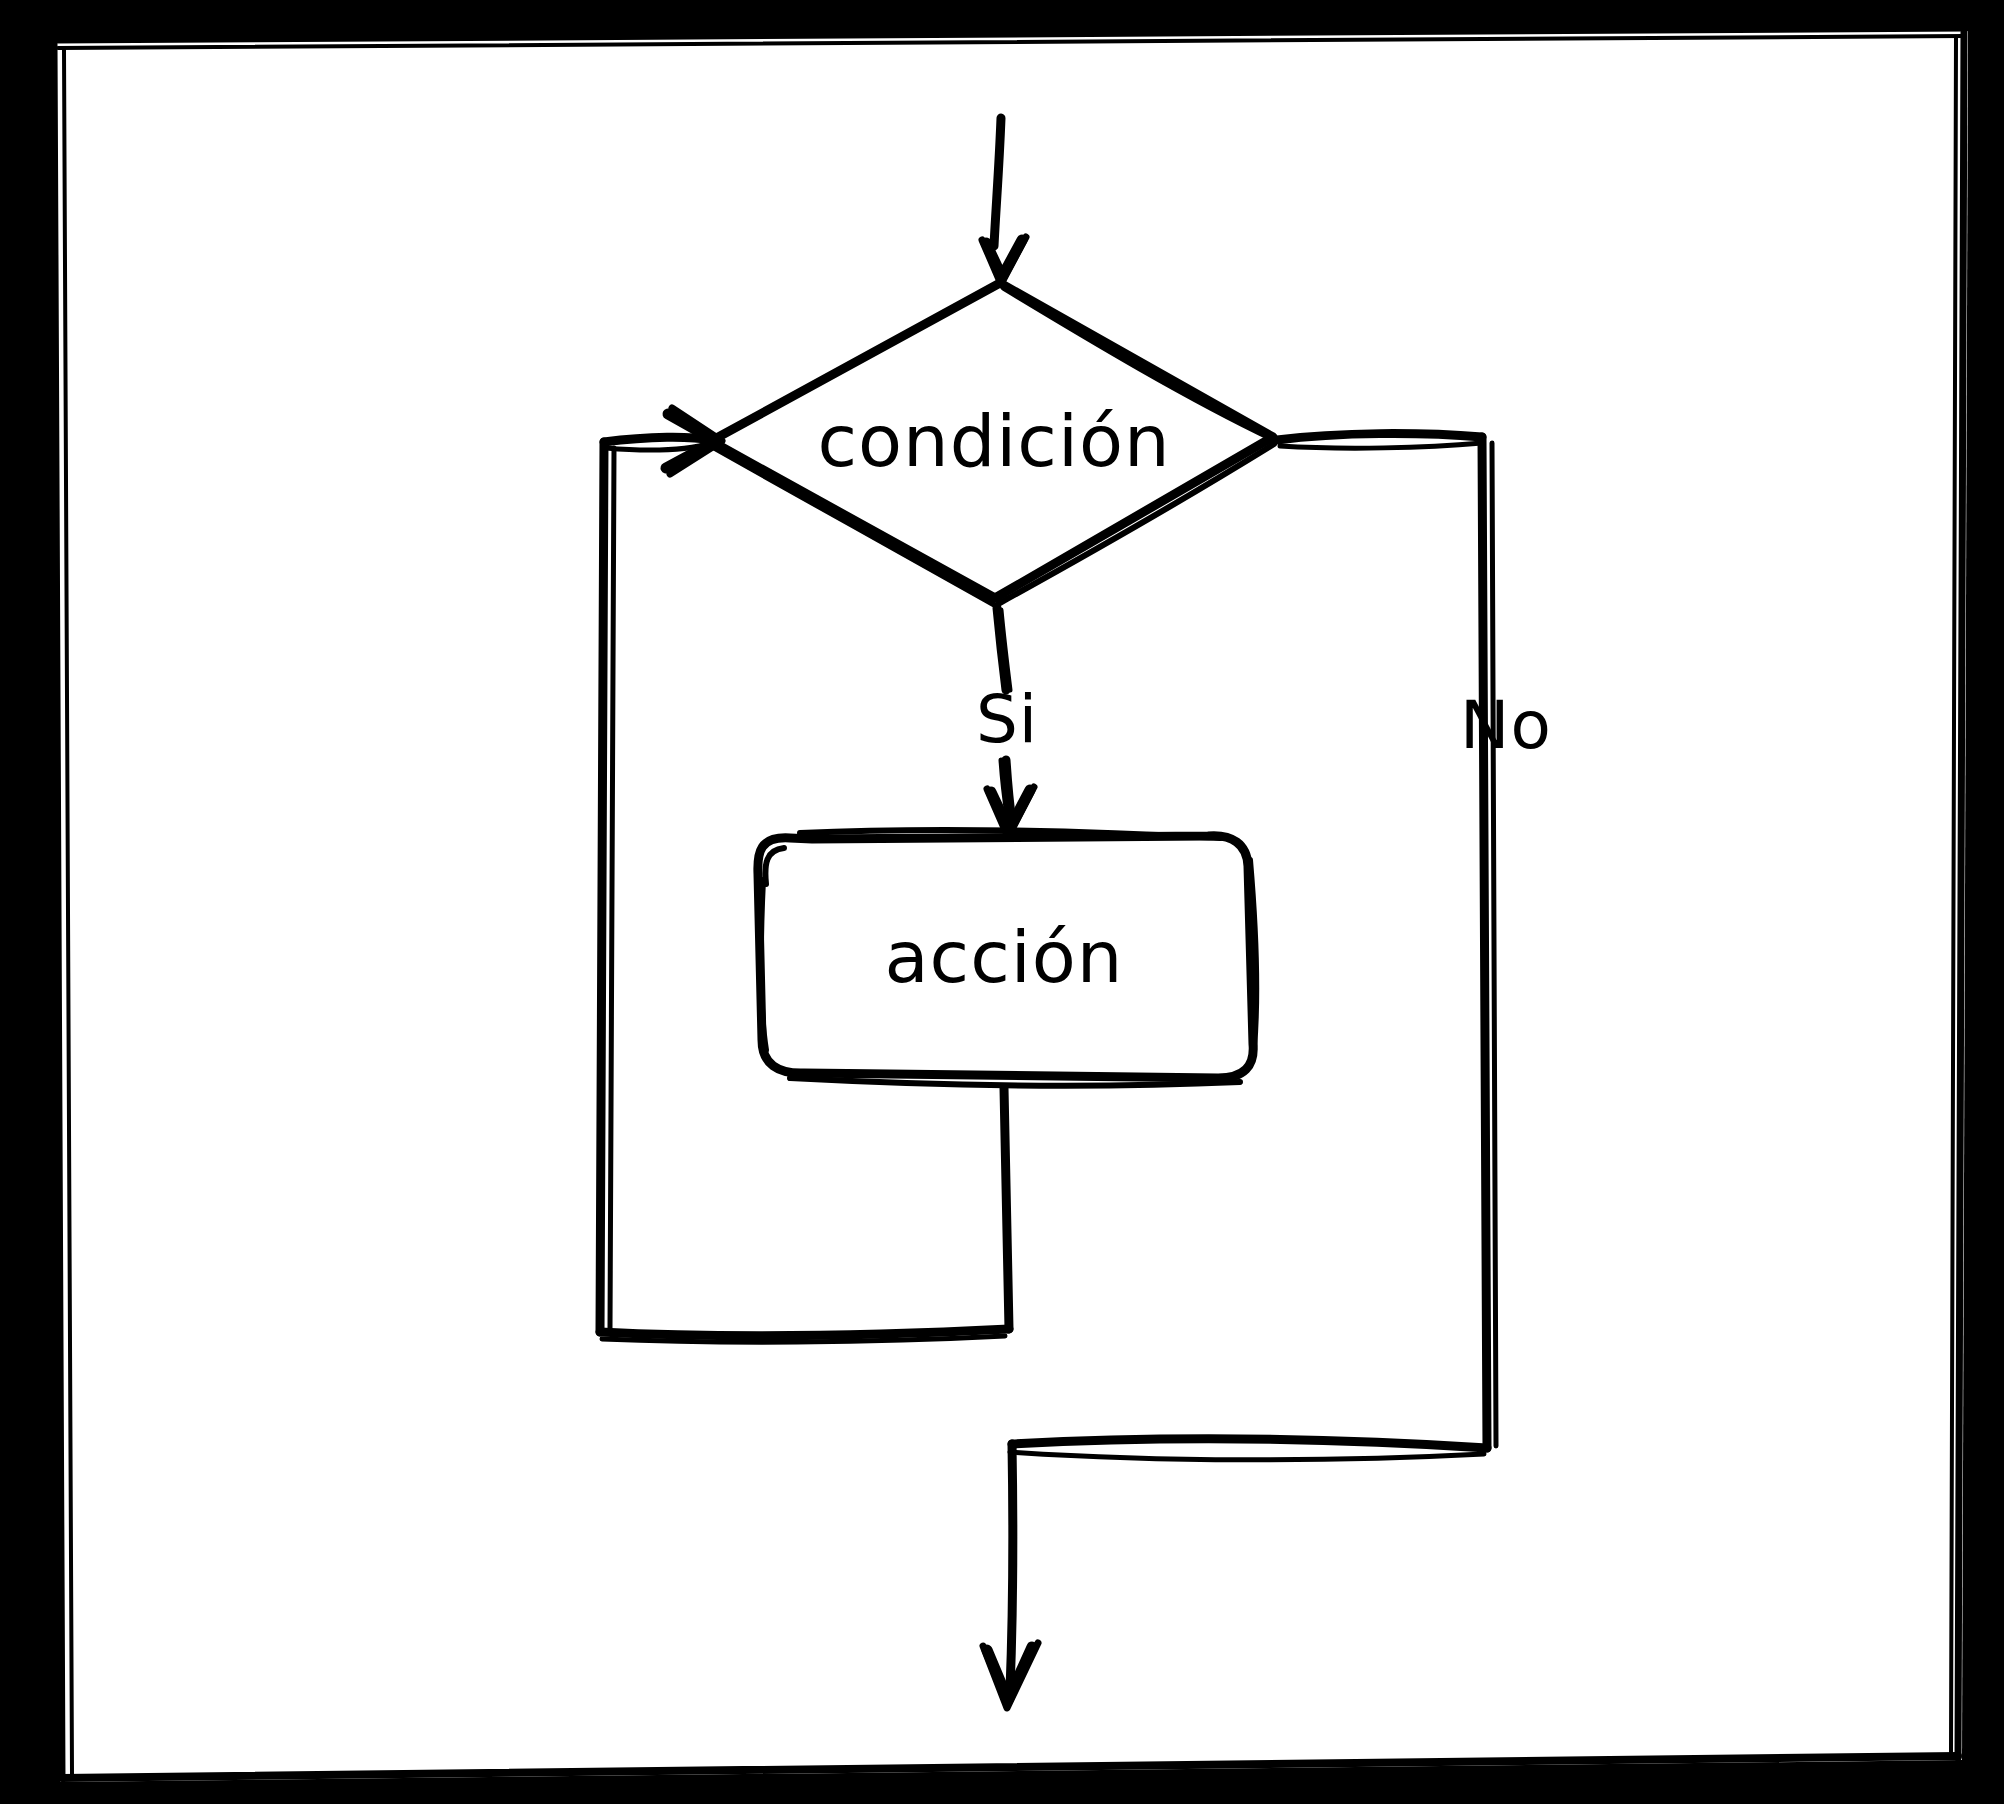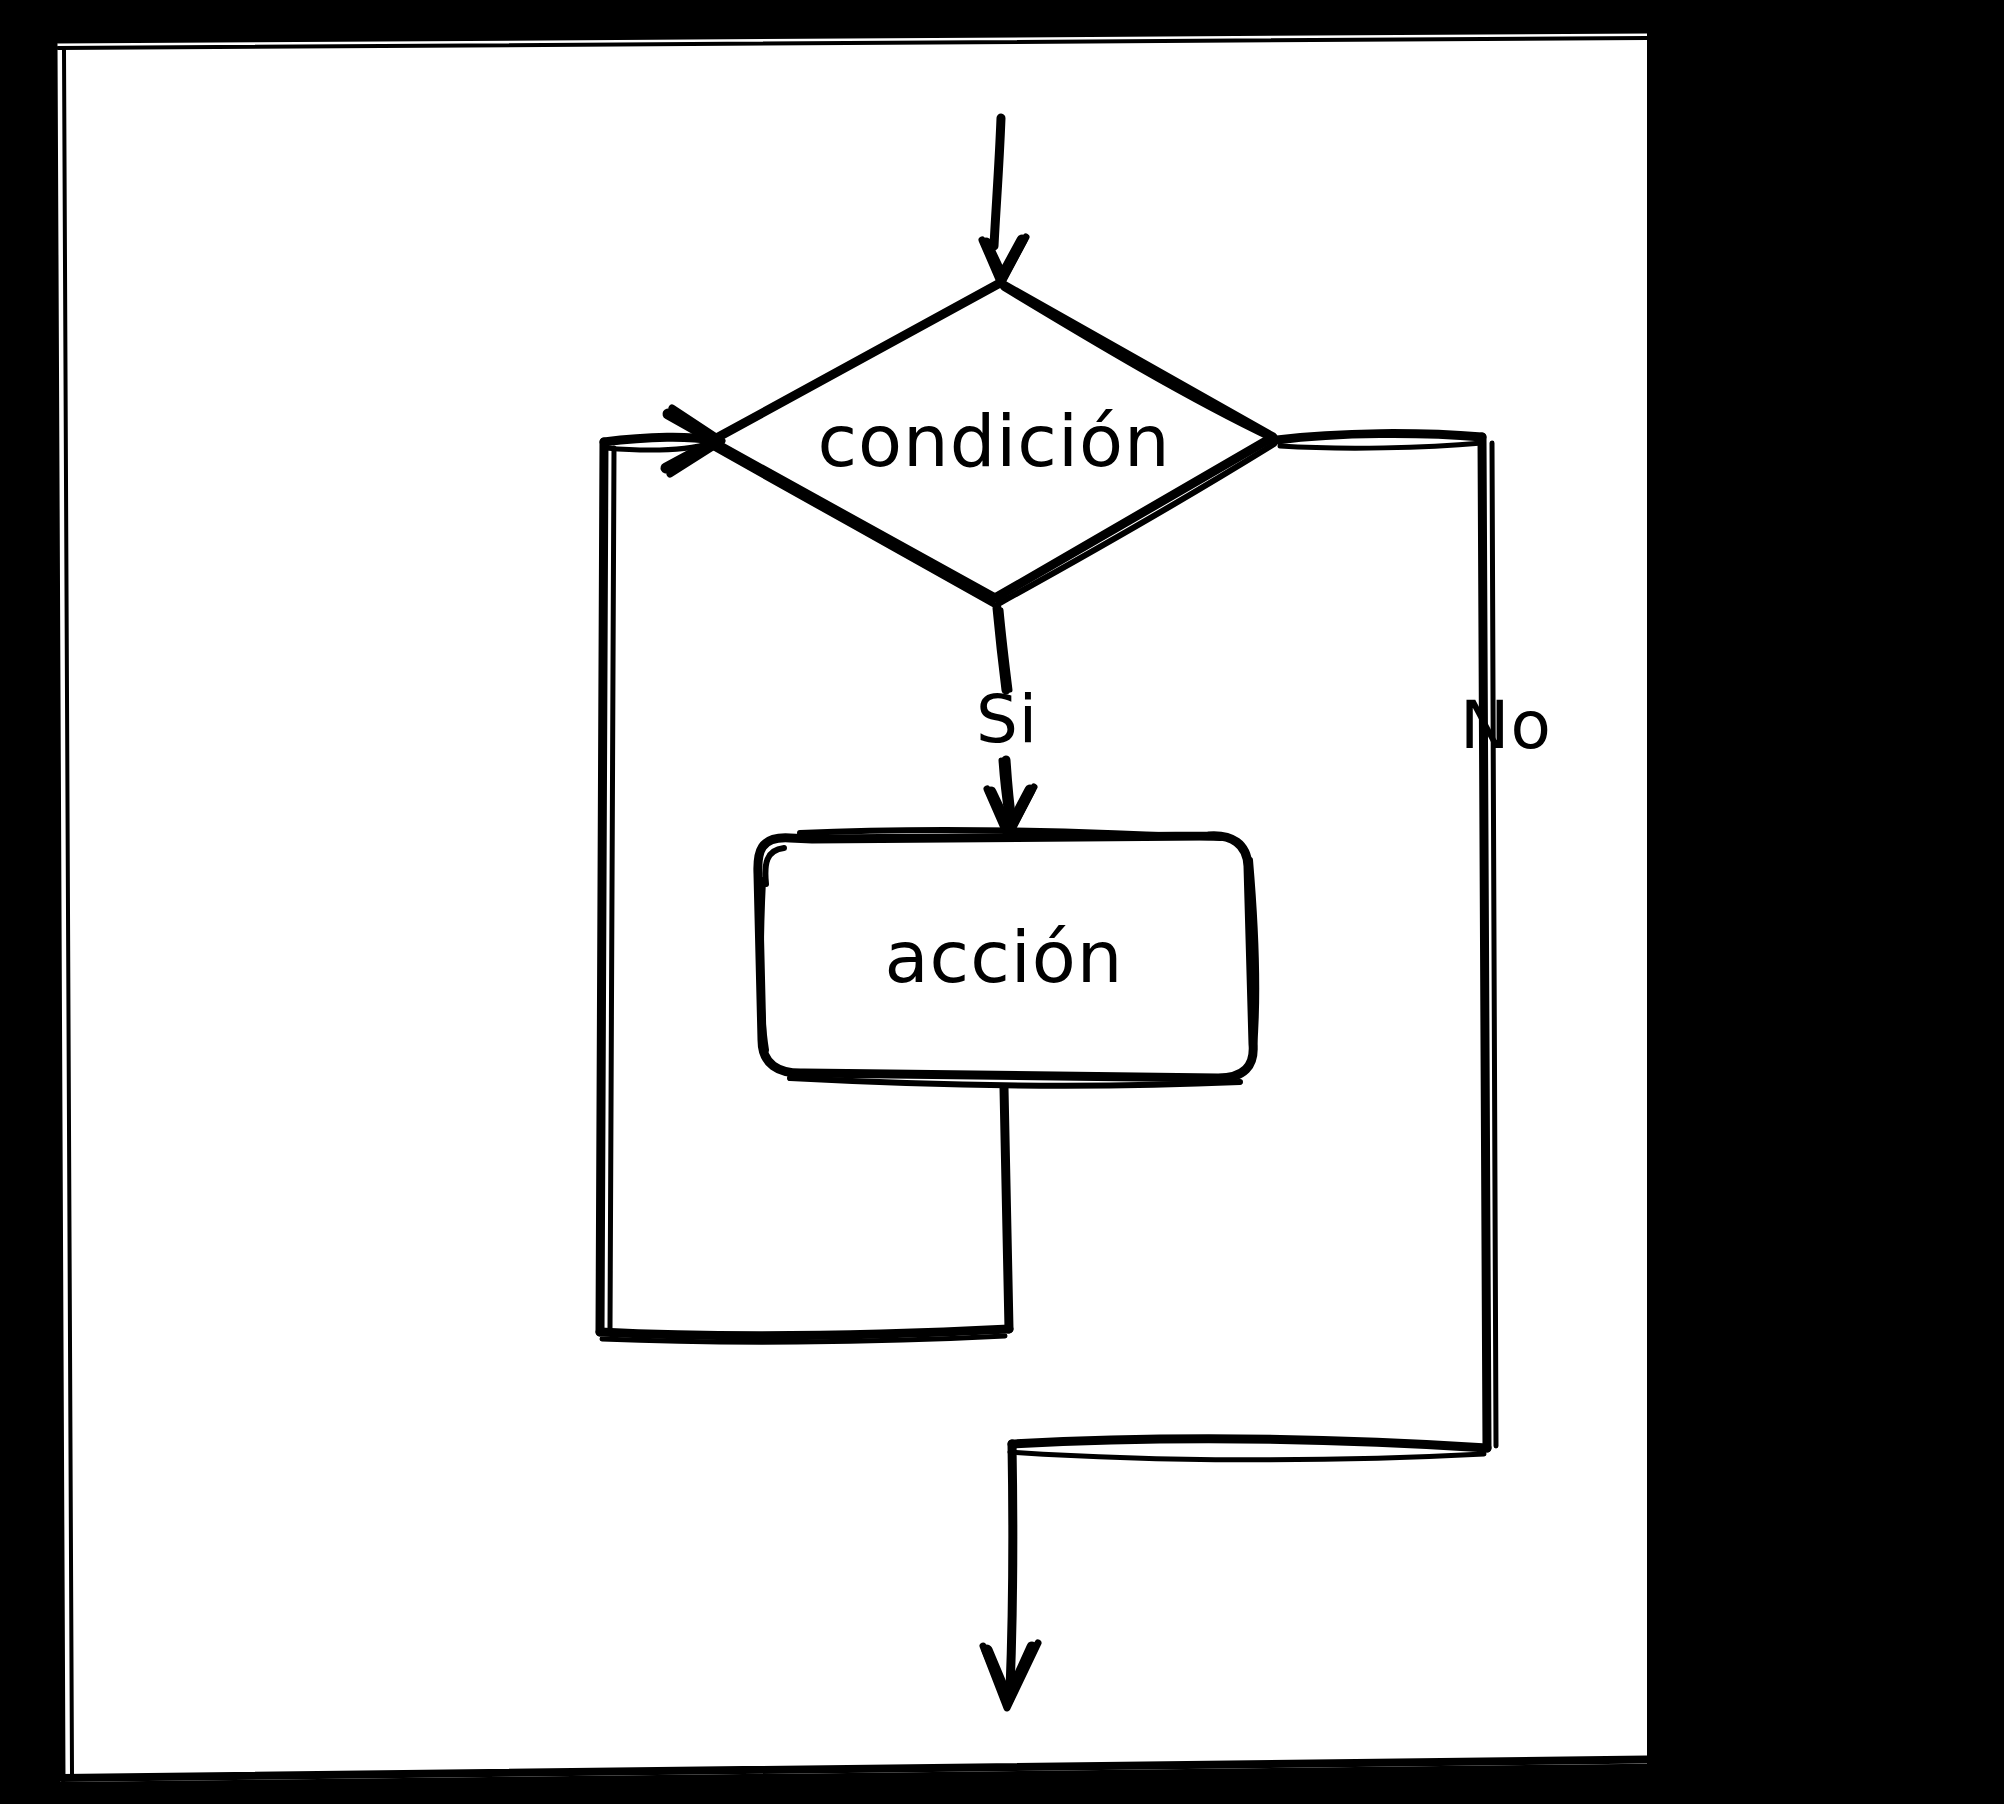--- a/index.html
+++ b/index.html
@@ -3,21 +3,21 @@
 <meta charset="utf-8">
 <title>Flowchart</title>
 <style>
   html, body {
     margin: 0;
     padding: 0;
     background: #000000;
   }
   #stage {
     position: relative;
-    width: 1647px;
+    width: 2004px;
     height: 1804px;
     background: #000000;
     overflow: hidden;
   }
   #sketch {
     position: absolute;
     left: 0;
     top: 0;
     width: 2004px;
     height: 1804px;

